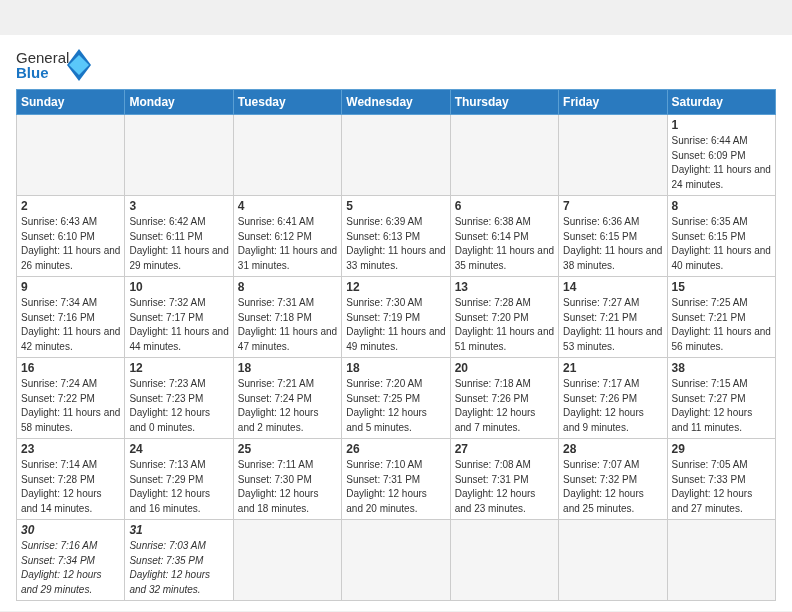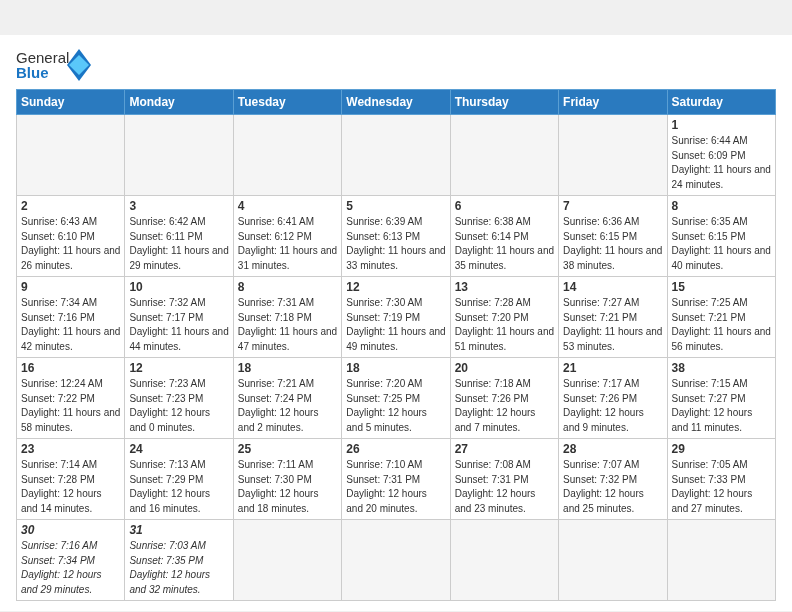--- a/index.html
+++ b/index.html
@@ -230,21 +230,21 @@
             <span class="day-number">15</span>
             <div class="day-info">Sunrise: 7:25 AM
 Sunset: 7:21 PM
 Daylight: 11 hours
 and 56 minutes.</div>
           </td>
         </tr>
         <tr>
           <td>
             <span class="day-number">16</span>
-            <div class="day-info">Sunrise: 12:24 AM
+            <div class="day-info">Sunrise: 7:24 AM
 Sunset: 7:22 PM
 Daylight: 11 hours
 and 58 minutes.</div>
           </td>
           <td>
             <span class="day-number">12</span>
             <div class="day-info">Sunrise: 7:23 AM
 Sunset: 7:23 PM
 Daylight: 12 hours
 and 0 minutes.</div>

